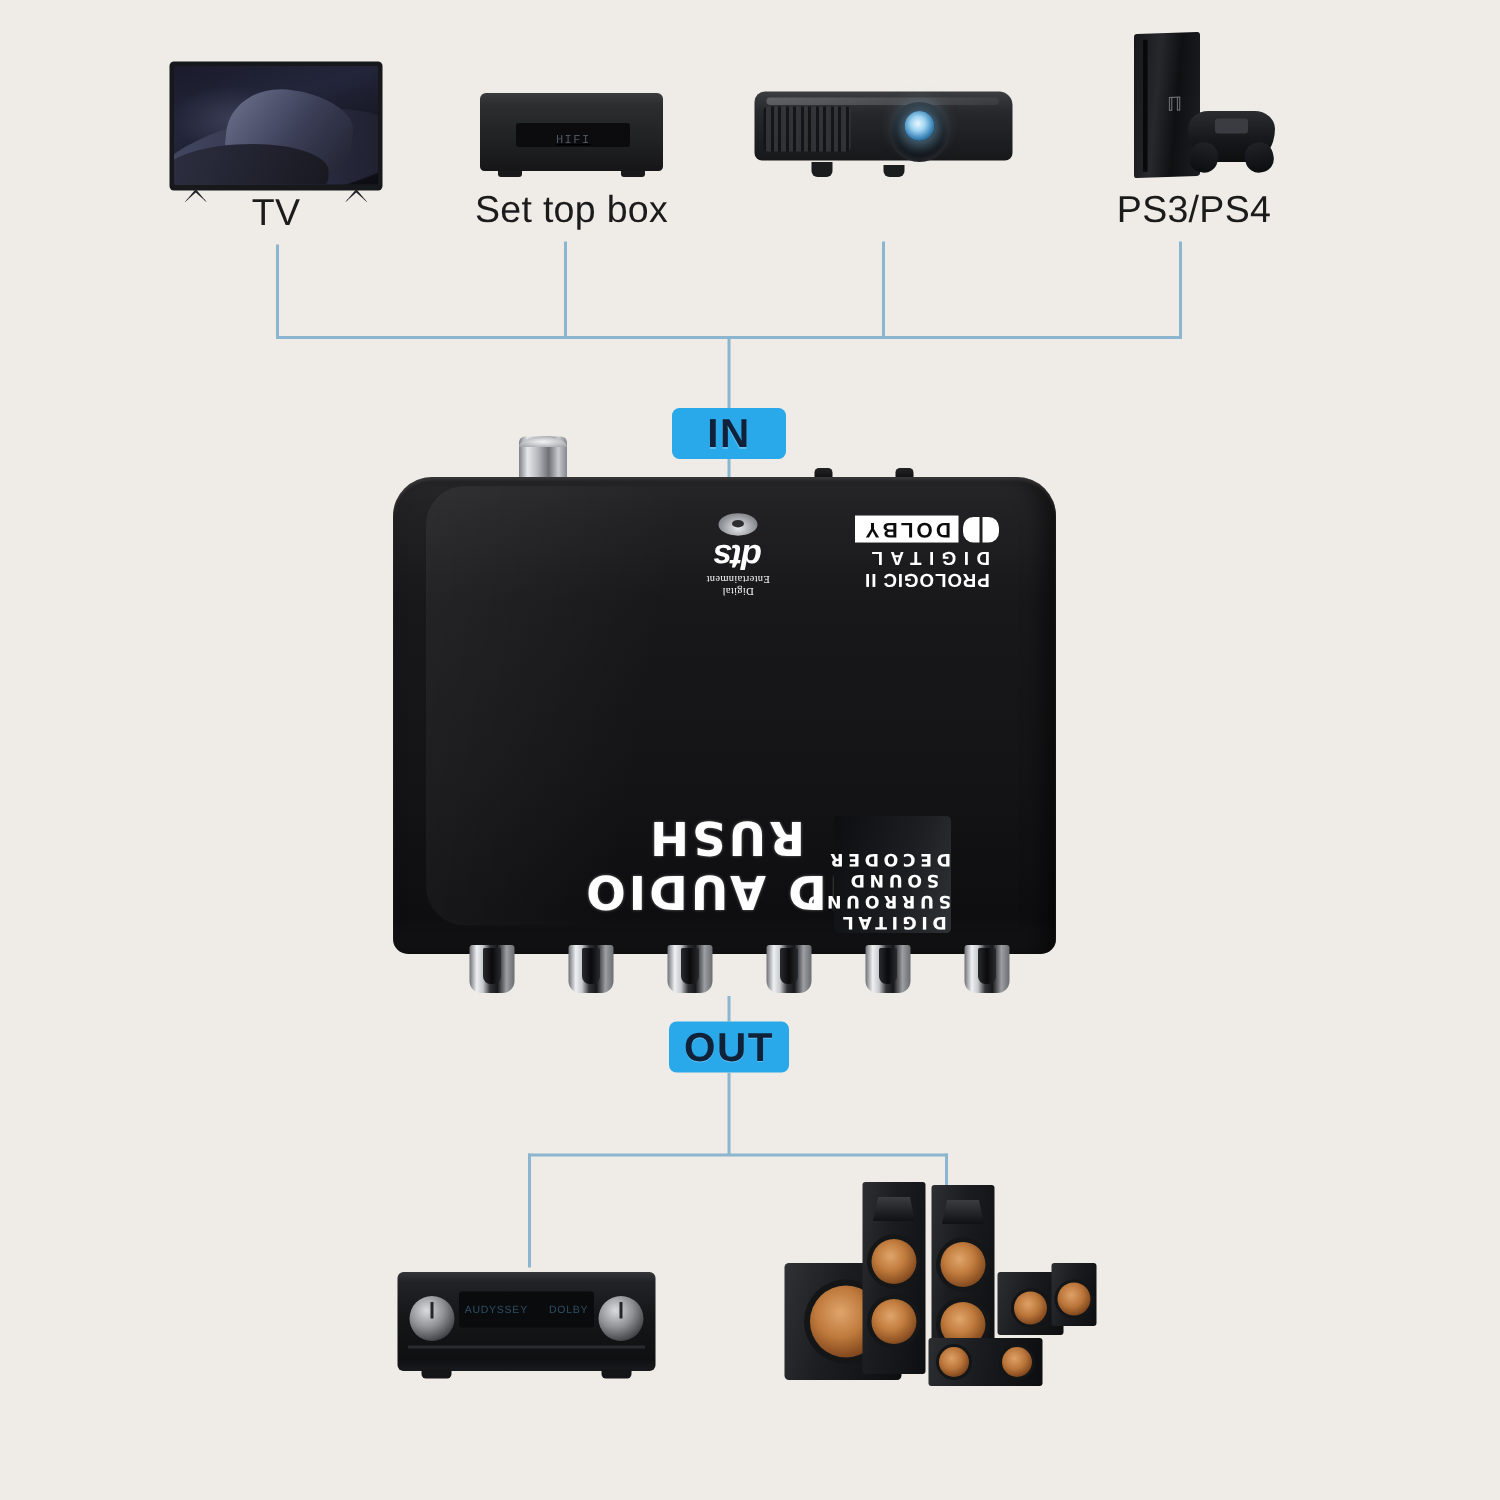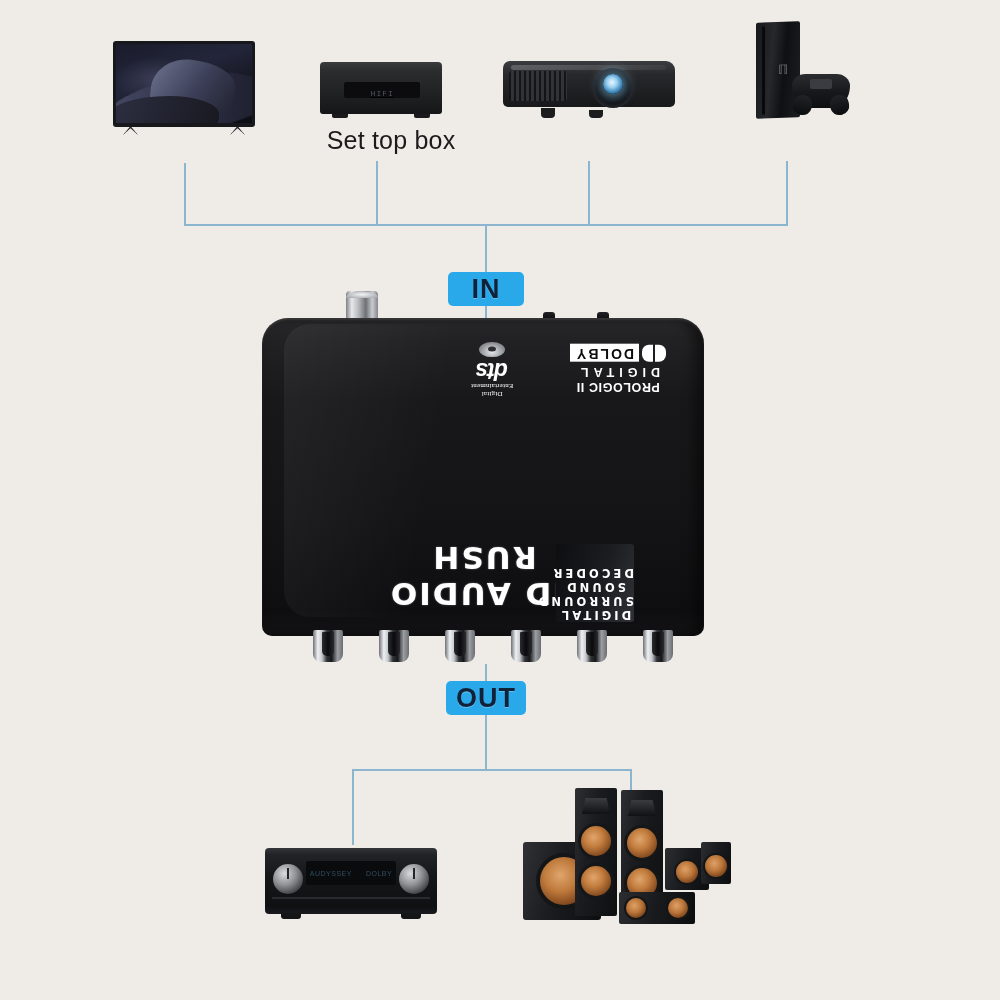--- a/index.html
+++ b/index.html
@@ -360,31 +360,32 @@
     <div class="bez">
       <div class="scr">
         <div class="wave1"></div>
         <div class="wave2"></div>
         <div class="wave3"></div>
       </div>
     </div>
     <div class="stand-l"></div>
     <div class="stand-r"></div>
   </div>
+  <div class="dev-label" style="left:113px; top:128px; width:142px;">TV</div>
 
   <div id="stb">
     <div class="body">
       <div class="panel">
         <span class="vfd">HIFI</span>
       </div>
     </div>
     <div class="ft l"></div>
     <div class="ft r"></div>
   </div>
-  <div class="dev-label" style="left:306px; top:126px; width:170px;">Set top box</div>
+  <div class="dev-label" style="left:296px; top:126px; width:170px;">Set top box</div>
 
   <div id="proj">
     <div class="body">
       <div class="vents"></div>
       <div class="topglare"></div>
       <div class="lensring"></div>
     </div>
     <div class="lens"></div>
     <div class="ft l"></div>
     <div class="ft r"></div>
@@ -392,20 +393,21 @@
 
   <div id="ps">
     <div class="console">
       <div class="slit"></div>
       <div class="logo">ℿ</div>
     </div>
     <div class="pad">
       <div class="touch"></div>
     </div>
   </div>
+  <div class="dev-label" style="left:716px; top:126px; width:160px;">PS3/PS4</div>
 
   <div class="ln v" style="left:184px; top:163px;  height:61px;"></div>
   <div class="ln v" style="left:376px; top:161px;  height:63px;"></div>
   <div class="ln v" style="left:588px; top:161px;  height:63px;"></div>
   <div class="ln v" style="left:786px; top:161px;  height:63px;"></div>
   <div class="ln h" style="left:184px; top:224px;  width:604px;"></div>
   <div class="ln v" style="left:485px; top:224px;  height:48px;"></div>
 
   <div class="badge" style="left:448px; top:272px; width:76px; height:34px;">
     <span>IN</span>

